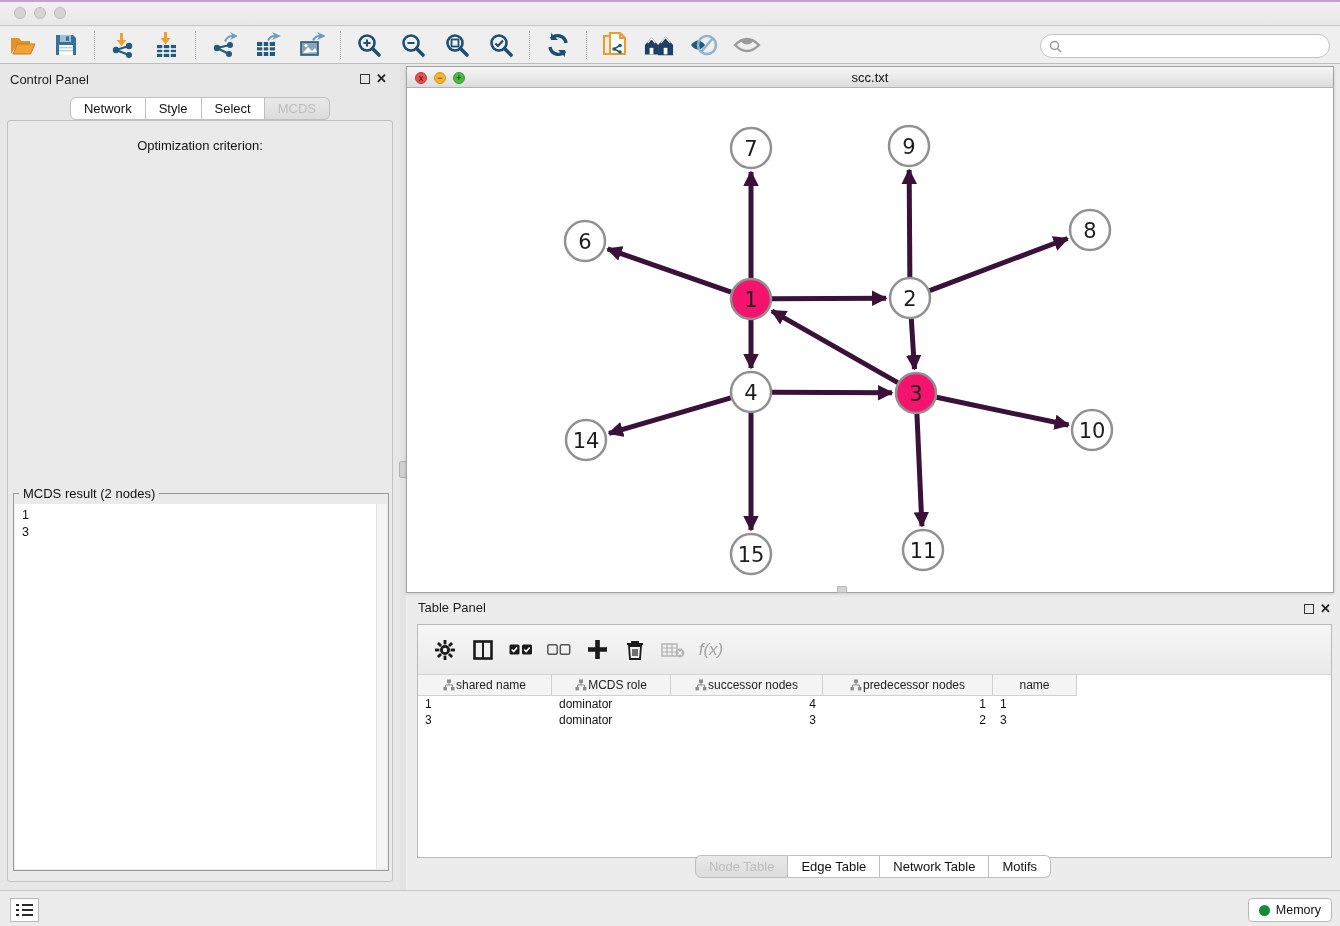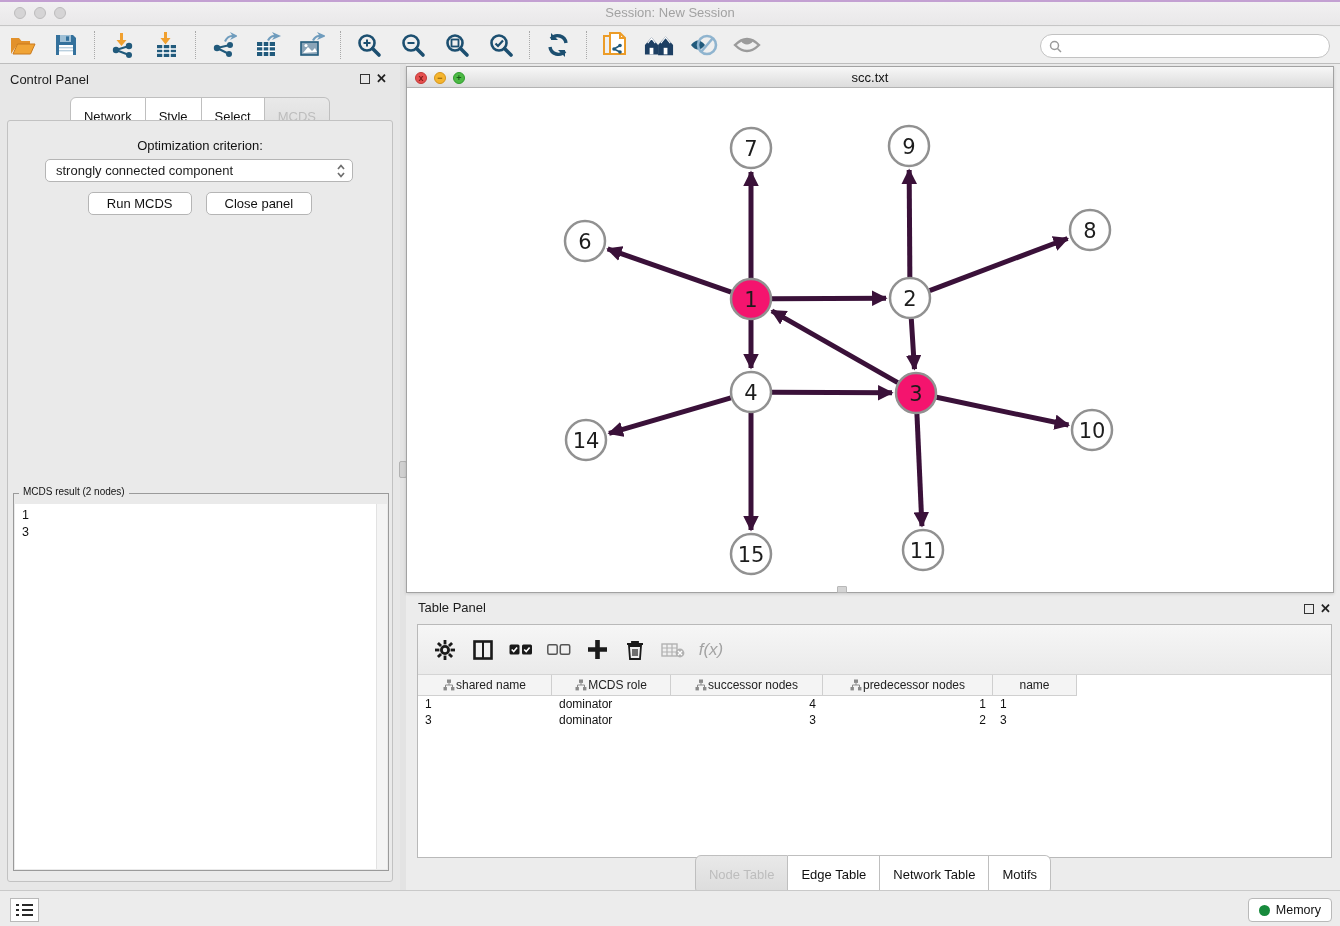--- a/index.html
+++ b/index.html
@@ -28,40 +28,40 @@
   
   .control-panel { position:absolute; left:0; top:64px; width:400px; height:826px; background:#e7e7e7; }
   .cp-title-row { position:absolute; left:0; top:6px; width:100%; height:20px; }
   .cp-title { position:absolute; left:10px; top:2px; font-size:13px; color:#1c1c1c; }
   .panel-float { position:absolute; width:10px; height:10px; border:1.5px solid #333; top:4px; }
   .panel-close { position:absolute; top:1px; font-size:13px; font-weight:bold; color:#222; }
   .cp-float { right:30px; } .cp-close { right:13px; }
 
   .seg-group { display:flex; justify-content:center; }
   .cp-tabs { position:absolute; left:0; top:33px; width:100%; }
-  .seg-tab { font-size:13px; padding:11px 13px; background:#fff; border:1px solid #bfbfbf;
+  .seg-tab { font-size:13px; padding:3px 13px; background:#fff; border:1px solid #bfbfbf;
     border-left:none; color:#111; line-height:15px; }
   .seg-tab:first-child { border-left:1px solid #bfbfbf; border-radius:6px 0 0 6px; }
   .seg-tab:last-child { border-radius:0 6px 6px 0; }
   .seg-tab.active { background:linear-gradient(#e9e9e9,#dcdcdc); color:#bdbdbd; }
 
   .cp-inner { position:absolute; left:7px; top:56px; width:386px; height:762px;
     background:#eaeaea; border:1px solid #c2c2c2; border-radius:3px; }
   .opt-label { position:absolute; top:17px; width:100%; text-align:center; font-size:13px; color:#111; }
   .combo { position:absolute; left:37px; top:38px; width:308px; height:23px; background:#fff;
     border:1px solid #b5b5b5; border-radius:5px; display:flex; align-items:center; padding:0 6px 0 10px; font-size:13px; }
   .combo .combo-text { flex:1; }
   .btn-row { position:absolute; left:0; top:71px; width:100%; display:flex; justify-content:center; gap:14px; }
   .push-btn { font-size:13px; background:#fff; border:1px solid #b5b5b5; border-radius:5px;
     padding:3px 18px; height:23px; line-height:15px; color:#111; }
 
   .mcds-fieldset { position:absolute; left:5px; top:372px; width:376px; height:378px;
     border:1px solid #9a9a9a; }
   .mcds-legend { position:absolute; left:5px; top:-8px; background:#eaeaea; padding:0 4px;
-    font-size:10px; color:#111; }
+    font-size:13px; color:#111; }
   .mcds-white { position:absolute; left:1px; right:1px; top:10px; bottom:1px; background:#fff; }
   .mcds-scroll { position:absolute; right:0; top:0; bottom:0; width:11px; background:#f4f4f4; border-left:1px solid #e2e2e2; }
   .mcds-lines { position:absolute; left:7px; top:3px; font-size:12.5px; line-height:17px; color:#111; }
 
   
   .v-split { position:absolute; left:400px; top:64px; width:6px; height:826px; background:#e3e3e3; }
   .v-split-handle { position:absolute; left:399px; top:461px; width:8px; height:17px;
     background:#d0d0d0; border:1px solid #b2b2b2; border-radius:2px; }
   .h-split-handle { position:absolute; left:837px; top:586px; width:10px; height:7px;
     background:#d4d4d4; border:1px solid #b8b8b8; border-radius:1px; }
@@ -110,21 +110,20 @@
     padding:0 10px; font-size:12.5px; color:#111; }
   .mem-dot { width:11px; height:11px; border-radius:50%; background:#178a3c; }
 </style>
 </head>
 <body>
 
 <div class="titlebar">
   <span class="traffic t1"></span>
   <span class="traffic t2"></span>
   <span class="traffic t3"></span>
-  <div class="win-title">Session: New Session</div>
 </div>
 
 <div class="toolbar">
   <span class="tb-icon">
     <svg width="27" height="24" viewBox="0 0 27 24">
         <path d="M2 21 V5 h8 l2.5 3 H21 v4 H8 Z" fill="#e2912b"></path>
         <path d="M4 21 L8.5 11 H26 L21.5 21 Z" fill="#f0a436" stroke="#c9791c" stroke-width="1"></path>
       </svg>
   </span>
   <span class="tb-icon">
@@ -268,31 +267,20 @@
   </div>
   <div class="cp-tabs seg-group" id="cp-tabs">
       <span class="seg-tab">Network</span>
       <span class="seg-tab">Style</span>
       <span class="seg-tab">Select</span>
       <span class="seg-tab active">MCDS</span>
     </div>
 
   <div class="cp-inner">
     <div class="opt-label">Optimization criterion:</div>
-    <div class="combo">
-      <span class="combo-text">strongly connected component</span>
-      <svg width="10" height="16" viewBox="0 0 10 16">
-          <path d="M2 6 L5 2.5 L8 6" fill="none" stroke="#6e6e6e" stroke-width="1.7"></path>
-          <path d="M2 10 L5 13.5 L8 10" fill="none" stroke="#6e6e6e" stroke-width="1.7"></path>
-        </svg>
-    </div>
-    <div class="btn-row">
-      <button class="push-btn">Run MCDS</button>
-      <button class="push-btn">Close panel</button>
-    </div>
     <div class="mcds-fieldset">
       <span class="mcds-legend">MCDS result (2 nodes)</span>
       <div class="mcds-white">
         <div class="mcds-lines" id="mcds-result-lines">
             <div>1</div>
             <div>3</div>
           </div>
         <div class="mcds-scroll"></div>
       </div>
     </div>

